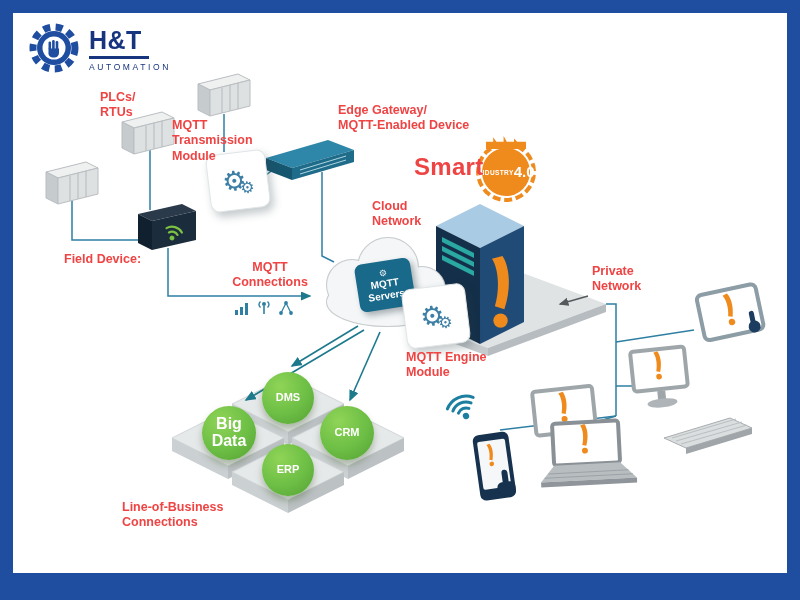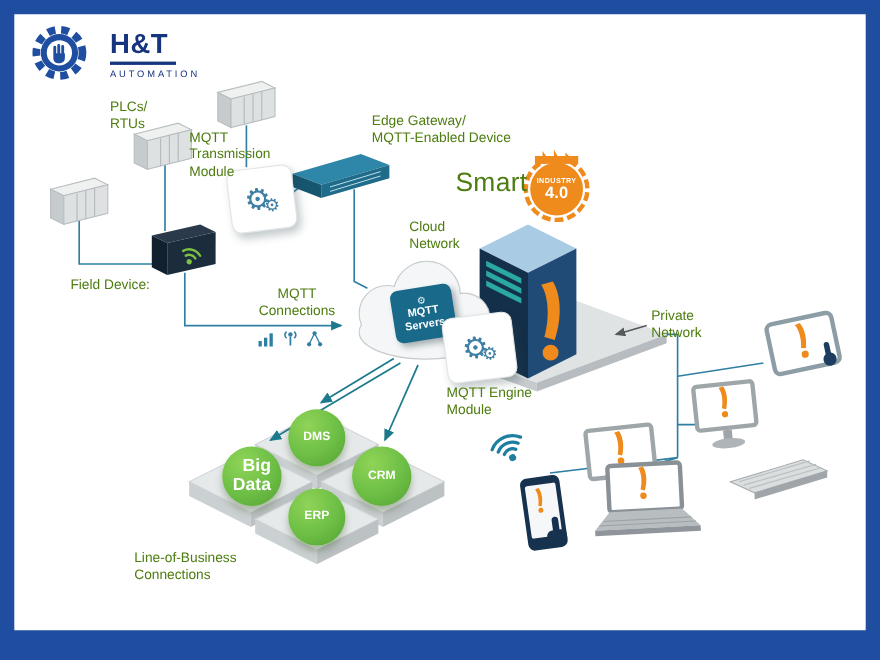--- a/index.html
+++ b/index.html
@@ -2,22 +2,22 @@
 <html><head>
 <meta charset="utf-8">
 <style>
   html,body{margin:0;padding:0}
   body{width:800px;height:600px;position:relative;background:#fff;overflow:hidden;
        font-family:"Liberation Sans",sans-serif}
   .frame{position:absolute;inset:0;border:13px solid #1F4EA1;border-bottom-width:27px;
          z-index:40;pointer-events:none}
   svg.diagram{position:absolute;left:0;top:0;z-index:1}
 
-  .lbl{position:absolute;z-index:10;font-weight:400;font-size:12.5px;line-height:1.22;
-       color:#4d7c0f;white-space:pre-line}
+  .lbl{position:absolute;z-index:10;font-weight:700;font-size:12.5px;line-height:1.22;
+       color:#ef4444;white-space:pre-line}
   .lbl.center{text-align:center}
   .lbl.smart{font-size:24px;letter-spacing:.3px}
 
   
   .card{position:absolute;z-index:8;background:#fff;border:1px solid #E1E5E7;border-radius:9px;
         box-shadow:3px 5px 8px rgba(40,60,70,.28);display:flex;align-items:center;justify-content:center}
   .card .g1{color:#3E7FA6;font-size:27px;line-height:1}
   .card .g2{color:#3E7FA6;font-size:16px;line-height:1;margin:16px 0 0 -7px}
   #card-trans{left:208px;top:152px;width:58px;height:56px;transform:rotate(-7deg)}
   #card-engine{left:404px;top:286px;width:62px;height:58px;transform:rotate(-7deg)}
@@ -29,33 +29,33 @@
            box-shadow:3px 4px 6px rgba(20,40,50,.35)}
   .mqttbox .g{font-size:9px;line-height:1;opacity:.9}
   .mqttbox .txt{font-size:10px;font-weight:700;line-height:1.15;text-align:center;white-space:pre-line}
 
   
   .badge{position:absolute;left:480px;top:146px;width:52px;height:52px;z-index:9}
   .badge .ring{position:absolute;inset:-4px;border:4px dashed #EF8A1D;border-radius:50%}
   .badge .factory{position:absolute;top:-10px;left:6px;width:40px;height:13px;background:#EF8A1D;
       clip-path:polygon(0 100%,0 45%,18% 45%,18% 10%,26% 45%,44% 45%,44% 0,52% 45%,70% 45%,70% 20%,78% 45%,100% 45%,100% 100%)}
   .badge .core{position:absolute;inset:2px;background:#EF8A1D;border-radius:50%;display:flex;
-      flex-direction:column;align-items:center;justify-content:center;color:#fff}
+      flex-direction:row;align-items:center;justify-content:center;color:#fff}
   .badge .b1{font-size:6.5px;font-weight:700;letter-spacing:.4px}
   .badge .b2{font-size:15px;font-weight:700;line-height:1.05}
 
   
   .app{position:absolute;z-index:9;border-radius:50%;color:#fff;font-weight:700;font-size:11px;
-       line-height:1.05;display:flex;align-items:center;justify-content:center;text-align:right;
+       line-height:1.05;display:flex;align-items:center;justify-content:center;text-align:center;
        white-space:pre-line;
        background:radial-gradient(circle at 35% 28%, #8FD457 0%, #6CBE45 55%, #54A033 100%);
        box-shadow:0 5px 7px rgba(60,90,40,.35)}
 
   
-  .logo{position:absolute;left:26px;top:20px;z-index:10;display:flex;gap:18px}
+  .logo{position:absolute;left:26px;top:20px;z-index:10;display:flex;gap:7px}
   .logo svg{width:56px;height:56px}
   .logo-text{padding-top:8px}
   .brand{font-size:25px;font-weight:700;color:#17357E;letter-spacing:.5px;line-height:1}
   .rule{width:60px;height:2.5px;background:#17357E;margin:3px 0 3px}
   .sub{font-size:8.5px;font-weight:400;letter-spacing:2.6px;color:#17357E}
 
   
   .connicons{position:absolute;left:234px;top:300px;z-index:10;display:flex;gap:6px}
 </style>
 </head>
@@ -266,21 +266,21 @@
 <div class="lbl" style="left:338px;top:103px">Edge Gateway/
 MQTT-Enabled Device</div>
 <div class="lbl smart" style="left:414px;top:152px">Smart</div>
 <div class="lbl" style="left:372px;top:199px">Cloud
 Network</div>
 <div class="lbl center" style="left:226px;top:260px;width:88px">MQTT
 Connections</div>
 <div class="lbl" style="left:64px;top:252px">Field Device:</div>
 <div class="lbl" style="left:406px;top:350px">MQTT Engine
 Module</div>
-<div class="lbl" style="left:592px;top:280px">Private
+<div class="lbl" style="left:592px;top:264px">Private
 Network</div>
 <div class="lbl" style="left:122px;top:500px">Line-of-Business
 Connections</div>
 
 <div class="card" id="card-trans">
   <span class="g1">⚙</span>
   <span class="g2">⚙</span>
 </div>
 <div class="card" id="card-engine">
   <span class="g1">⚙</span>

